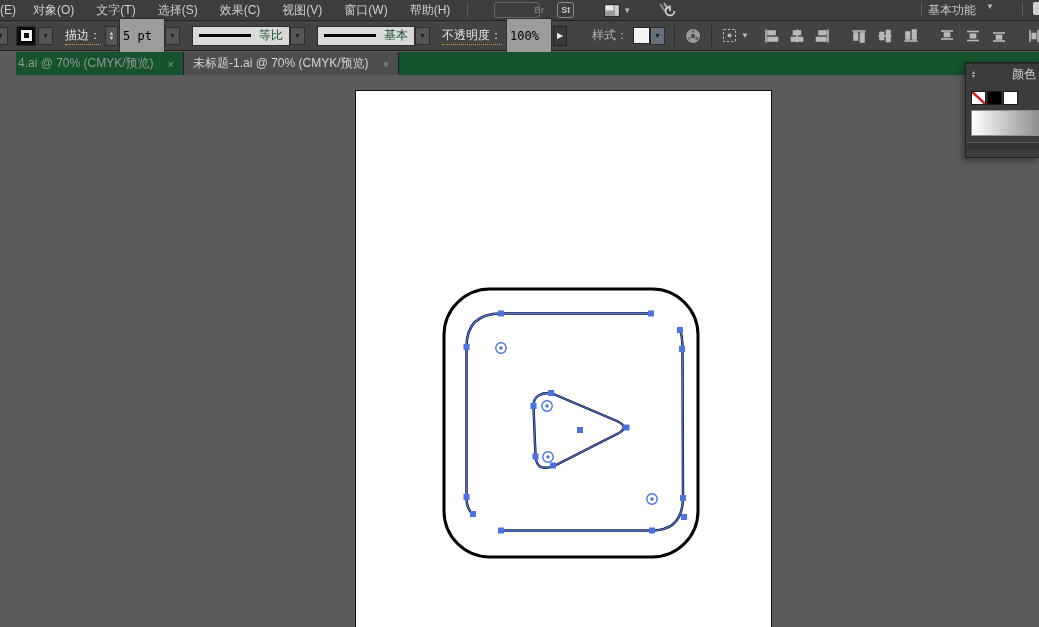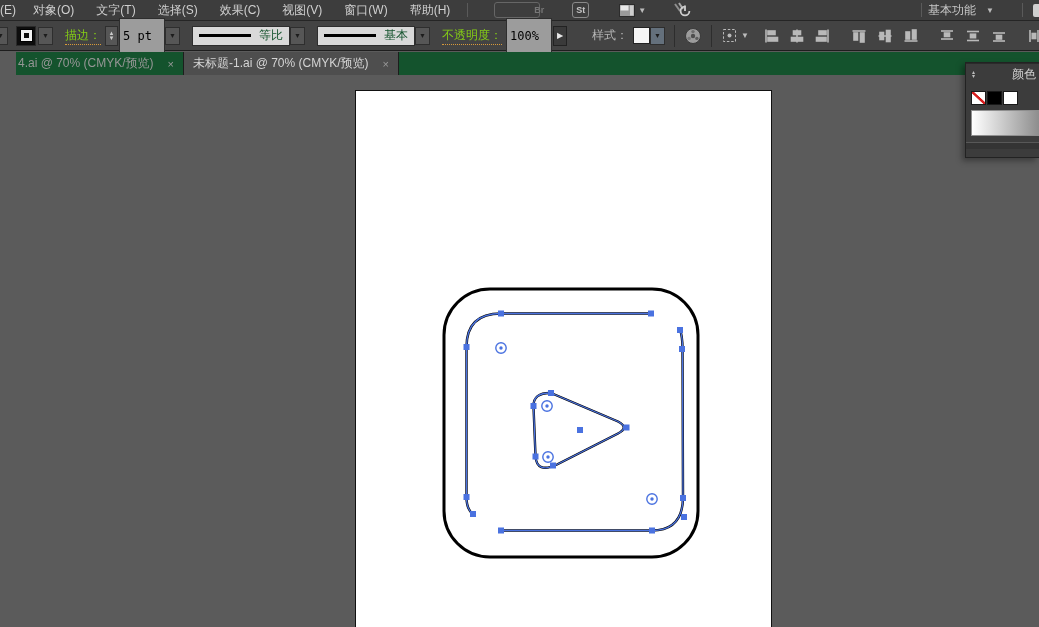--- a/index.html
+++ b/index.html
@@ -12,34 +12,34 @@
     background:#3d3d3d; border-bottom:1px solid #252525;
     display:flex; align-items:center; font-size:12px; color:#cfcfcf; }
   .menu-item { padding:0 11px; line-height:21px; white-space:nowrap; cursor:default; }
   .menu-item.partial { padding:0 6px 0 0; }
   .vsep { width:1px; height:14px; background:#5a5a5a; margin:0 6px; }
   .appicon { width:17px; height:16px; border:1px solid #8a8a8a; border-radius:3px;
     font-size:9px; font-weight:bold; display:flex; align-items:center; justify-content:center;
     color:#c6c6c6; margin-left:20px; }
   .appicon.dim { border-color:#666; color:#777;padding-left:44px; }
   .mini-dd { font-size:8px; color:#bbb; margin-left:3px; }
-  .workspace { margin-left:auto; display:flex; align-items:center; color:#c8c8c8; }
+  .workspace { margin-left:auto; display:flex; color:#c8c8c8; }
   .edge-frag { width:6px; height:13px; background:#cfcfcf; border-radius:2px 0 0 2px; margin-left:4px; }
 
   
   .controlbar { position:absolute; left:0; top:21px; width:100%; height:30px;
     background:#434343; border-bottom:1px solid #1e1e1e;
     display:flex; align-items:center; font-size:12px; color:#b5b5b5; white-space:nowrap; }
   .dd-btn { width:15px; height:18px; background:#565656; border:1px solid #2e2e2e;
     display:flex; align-items:center; justify-content:center; font-size:7px; color:#1c1c1c; }
   .half-dd { margin-left:-7px; }
   .stroke-swatch-box { width:20px; height:20px; background:#0d0d0d; border:1px solid #2a2a2a;
     margin-left:8px; display:flex; align-items:center; justify-content:center; }
   .stroke-ring { width:11px; height:11px; border:3px solid #f2f2f2; outline:1px solid #000; }
-  .orange-link { color:#84cc16; border-bottom:1px dotted #d89a3a; margin:0 4px 0 12px; cursor:pointer; }
+  .orange-link { color:#e5e5e5; border-bottom:1px dotted #d89a3a; margin:0 4px 0 12px; cursor:pointer; }
   .stepper { width:13px; height:20px; background:#565656; border:1px solid #2e2e2e; margin-right:1px;
     display:flex; flex-direction:column; align-items:center; justify-content:center; font-size:6px; color:#ccc; line-height:5px; }
   input.num-field { width:46px; height:36px; background:#9c9c9c; border:1px solid #2e2e2e;
     font-family:"DejaVu Sans Mono",monospace; font-size:12px; color:#000; padding:0 3px; }
   .combo { height:20px; background:#d9d9d9; border:1px solid #2e2e2e; display:flex;
     align-items:center; padding:0 6px; color:#14532d; margin-left:12px; }
   .combo .linegl { display:inline-block; width:52px; height:3px; background:#000; margin-right:8px; }
   .opacity-field { width:50px; }
   .play-btn { width:14px; height:20px; background:#3a3a3a; border:1px solid #222; color:#e8e8e8;
     font-size:8px; display:flex; align-items:center; justify-content:center; margin-left:1px; }
@@ -94,21 +94,21 @@
     <span class="menu-item partial">(E)</span>
     <span class="menu-item">对象(O)</span>
     <span class="menu-item">文字(T)</span>
     <span class="menu-item">选择(S)</span>
     <span class="menu-item">效果(C)</span>
     <span class="menu-item">视图(V)</span>
     <span class="menu-item">窗口(W)</span>
     <span class="menu-item">帮助(H)</span>
     <span class="vsep"></span>
     <span class="appicon dim">Br</span>
-    <span class="appicon" style="margin-left:32px">St</span>
+    <span class="appicon" style="margin-left:17px">St</span>
     <span class="iconbtn" style="margin-left:30px">
       <svg width="16" height="13" viewBox="0 0 16 13">
           <rect x="0.5" y="0.5" width="15" height="12" fill="#9a9a9a" stroke="#2c2c2c"></rect>
           <rect x="1.5" y="1.5" width="8" height="5" fill="#e8e8e8"></rect>
           <rect x="11" y="1.5" width="3.5" height="10" fill="#cfcfcf"></rect>
         </svg>
     </span>
     <span class="mini-dd">▼</span>
     <span class="iconbtn" style="margin-left:26px">
       <svg width="20" height="16" viewBox="0 0 20 16">

